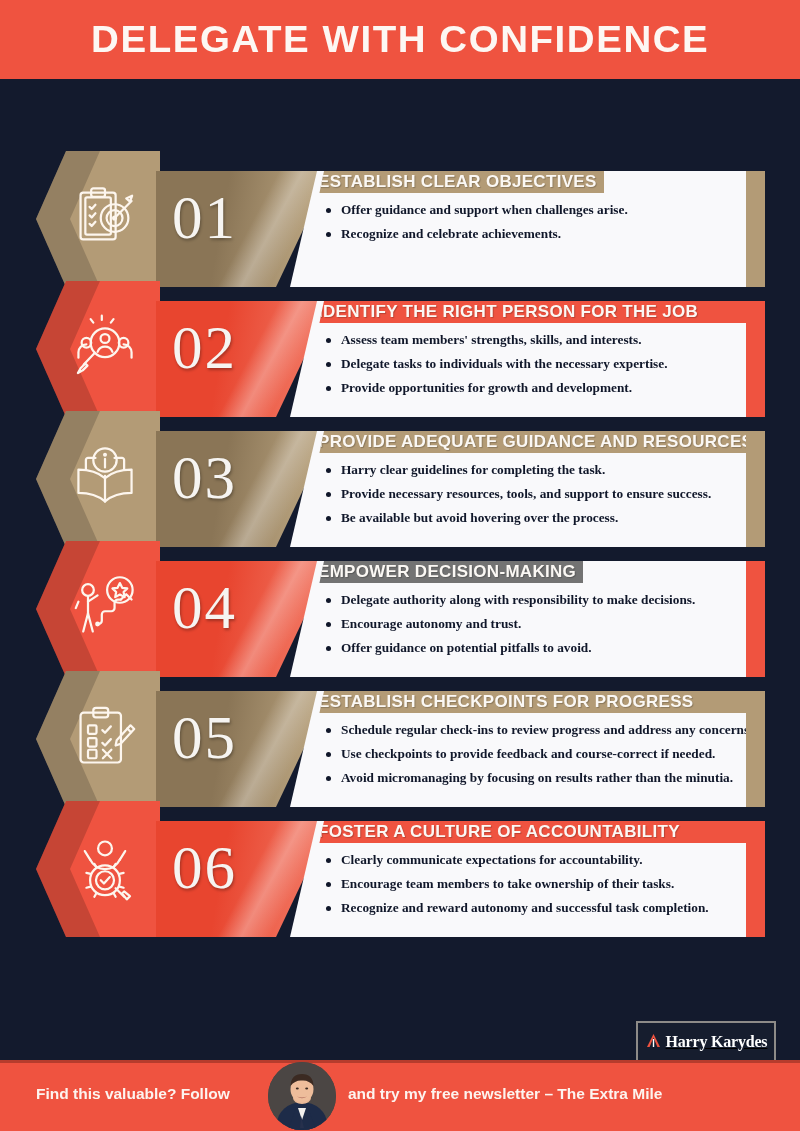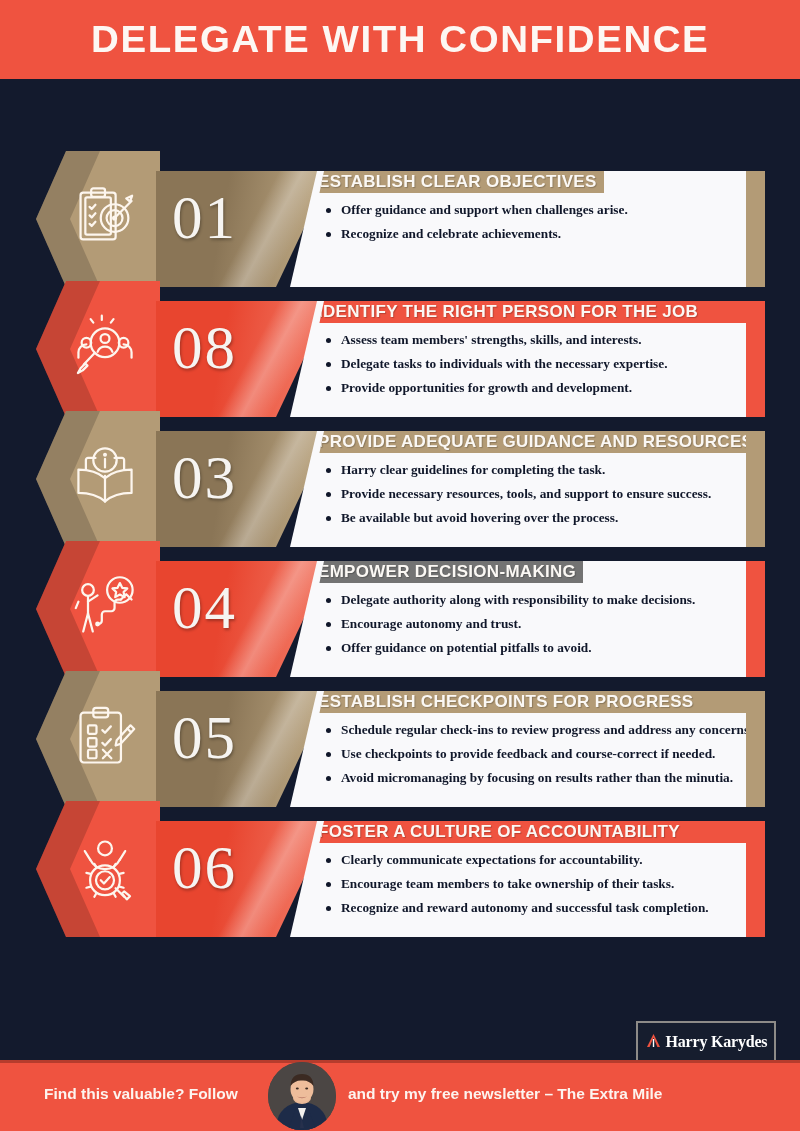--- a/index.html
+++ b/index.html
@@ -93,36 +93,36 @@
   }
   .bullets li:before{
     content:"";position:absolute;left:0;top:10px;
     width:5px;height:5px;border-radius:50%;background:#10172a;
   }
 
   
   #logo-badge{
     position:absolute;left:636px;top:1021px;width:136px;height:38px;
     background:#161d2e;border:2px solid #8d8b88;
-    display:flex;align-items:center;justify-content:center;gap:4px;
+    display:flex;align-items:center;justify-content:center;gap:4px;text-decoration:underline;
   }
   #logo-name{
     font-family:"Liberation Serif",serif;font-weight:bold;
     font-size:16px;color:#ffffff;letter-spacing:-.2px;
   }
   #footer{
     position:absolute;left:0;top:1063px;width:800px;height:68px;
     background:#ef5340;
   }
   #footer-sep{
     position:absolute;left:0;top:1060px;width:800px;height:3px;
     background:#b63c2d;
   }
   #footer-text-left{
-    position:absolute;left:44px;top:1085px;
+    position:absolute;left:36px;top:1085px;
     font-weight:bold;font-size:15.5px;color:#fdf4ef;white-space:nowrap;
   }
   #footer-text-right{
     position:absolute;left:348px;top:1085px;
     font-weight:bold;font-size:15.5px;color:#fdf4ef;white-space:nowrap;
   }
   #avatar{
     position:absolute;left:268px;top:1062px;width:68px;height:68px;
     border-radius:50%;overflow:hidden;background:#4c4745;
   }
@@ -179,21 +179,21 @@
       <circle cx="32" cy="28" r="13.5" stroke="#fdf6ee" stroke-width="2.1" fill="none" stroke-linecap="round" stroke-linejoin="round"></circle>
       <circle cx="32" cy="24" r="4.2" stroke="#fdf6ee" stroke-width="2.1" fill="none" stroke-linecap="round" stroke-linejoin="round"></circle>
       <path d="M25 36.5a7.5 7.5 0 0114 0" stroke="#fdf6ee" stroke-width="2.1" fill="none" stroke-linecap="round" stroke-linejoin="round"></path>
       <path d="M22.5 37.5L12 48.5" stroke="#fdf6ee" stroke-width="2.1" fill="none" stroke-linecap="round" stroke-linejoin="round"></path>
       <path d="M9 52l-2.5 4.5 4.5-2.5 4.5-4.5-2-2z" stroke="#fdf6ee" stroke-width="2.1" fill="none" stroke-linecap="round" stroke-linejoin="round"></path>
     </svg></span>
     </div>
 
     <div class="num-band" style="background:linear-gradient(100deg,#e8452f 0%,#e8452f 38%,#f4836f 100%)">
       <div class="gloss"></div>
-      <div class="num">08</div>
+      <div class="num">02</div>
     </div>
 
     <div class="slash"></div>
 
     <div class="panel">
       <div class="panel-title" style="background:#ef5340;right:4px">IDENTIFY THE RIGHT PERSON FOR THE JOB</div>
       <ul class="bullets">
         <li>Assess team members' strengths, skills, and interests.</li>
           <li>Delegate tasks to individuals with the necessary expertise.</li>
           <li>Provide opportunities for growth and development.</li>

